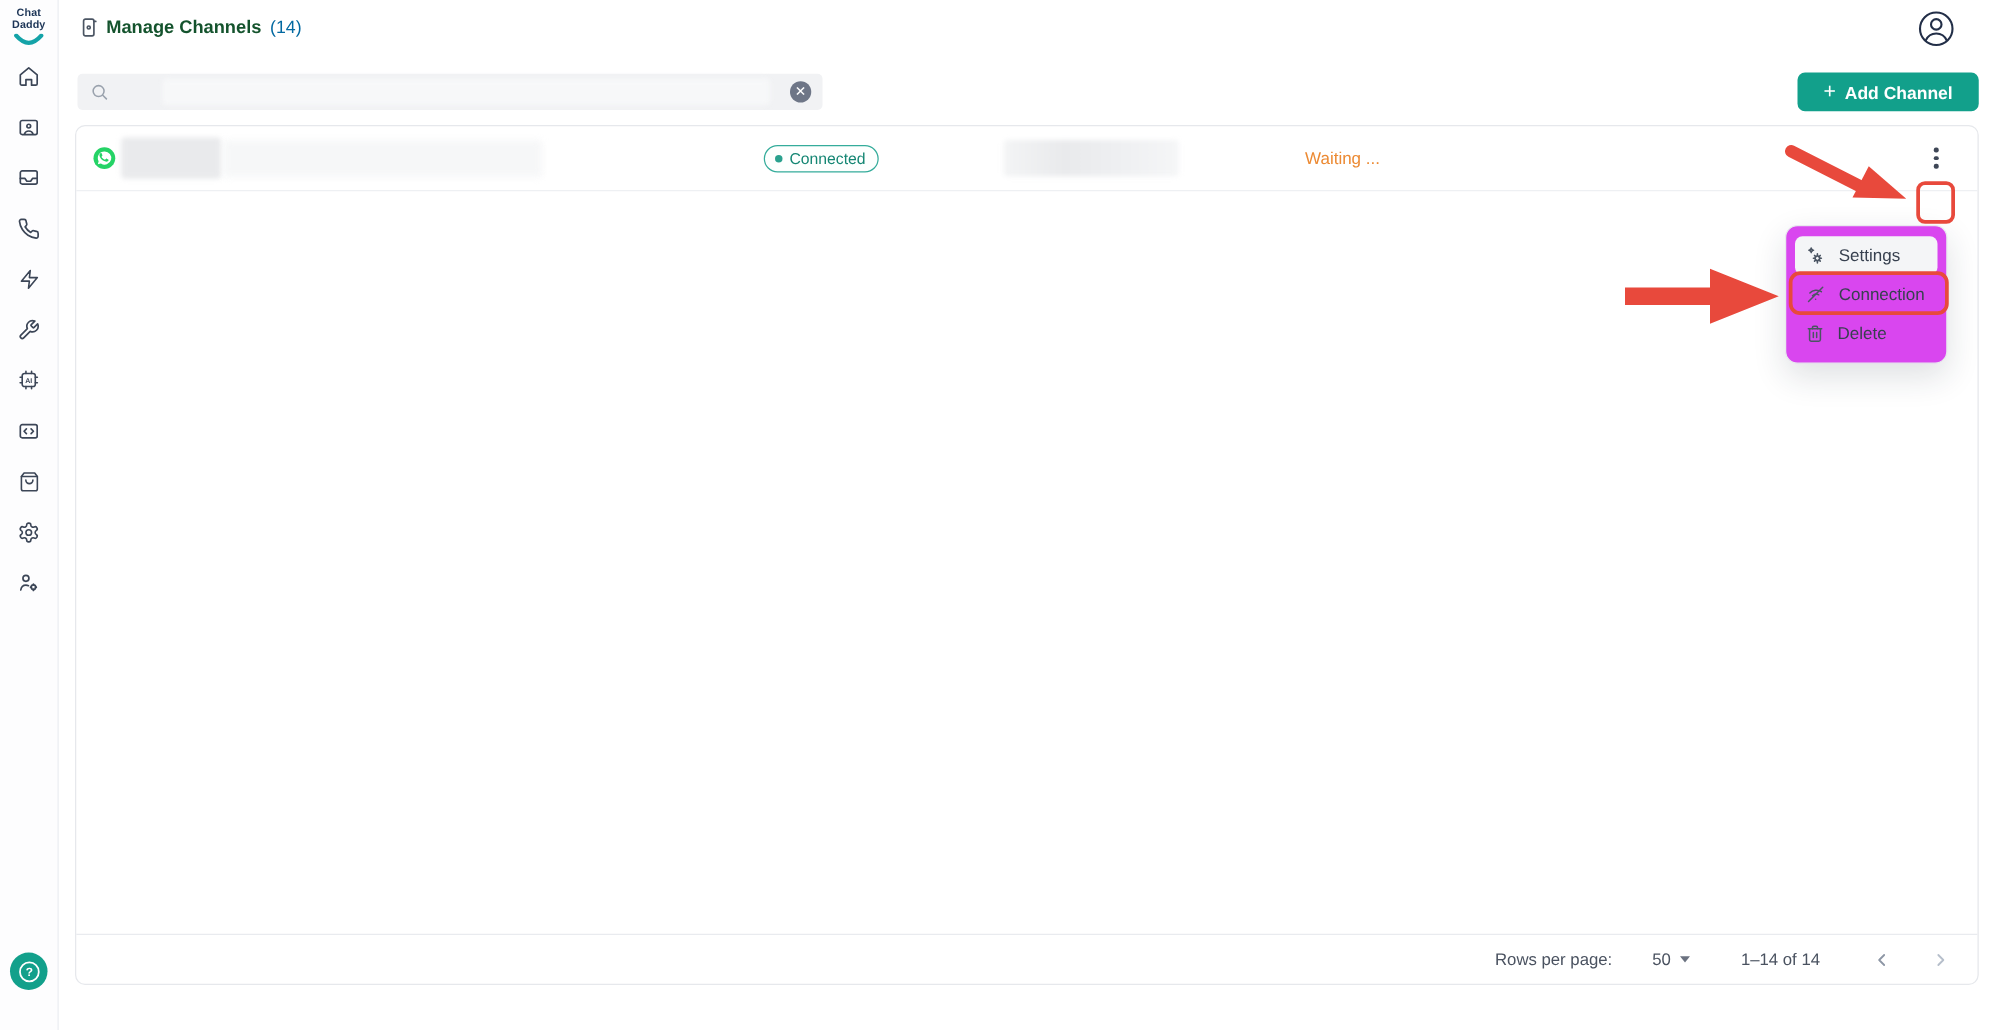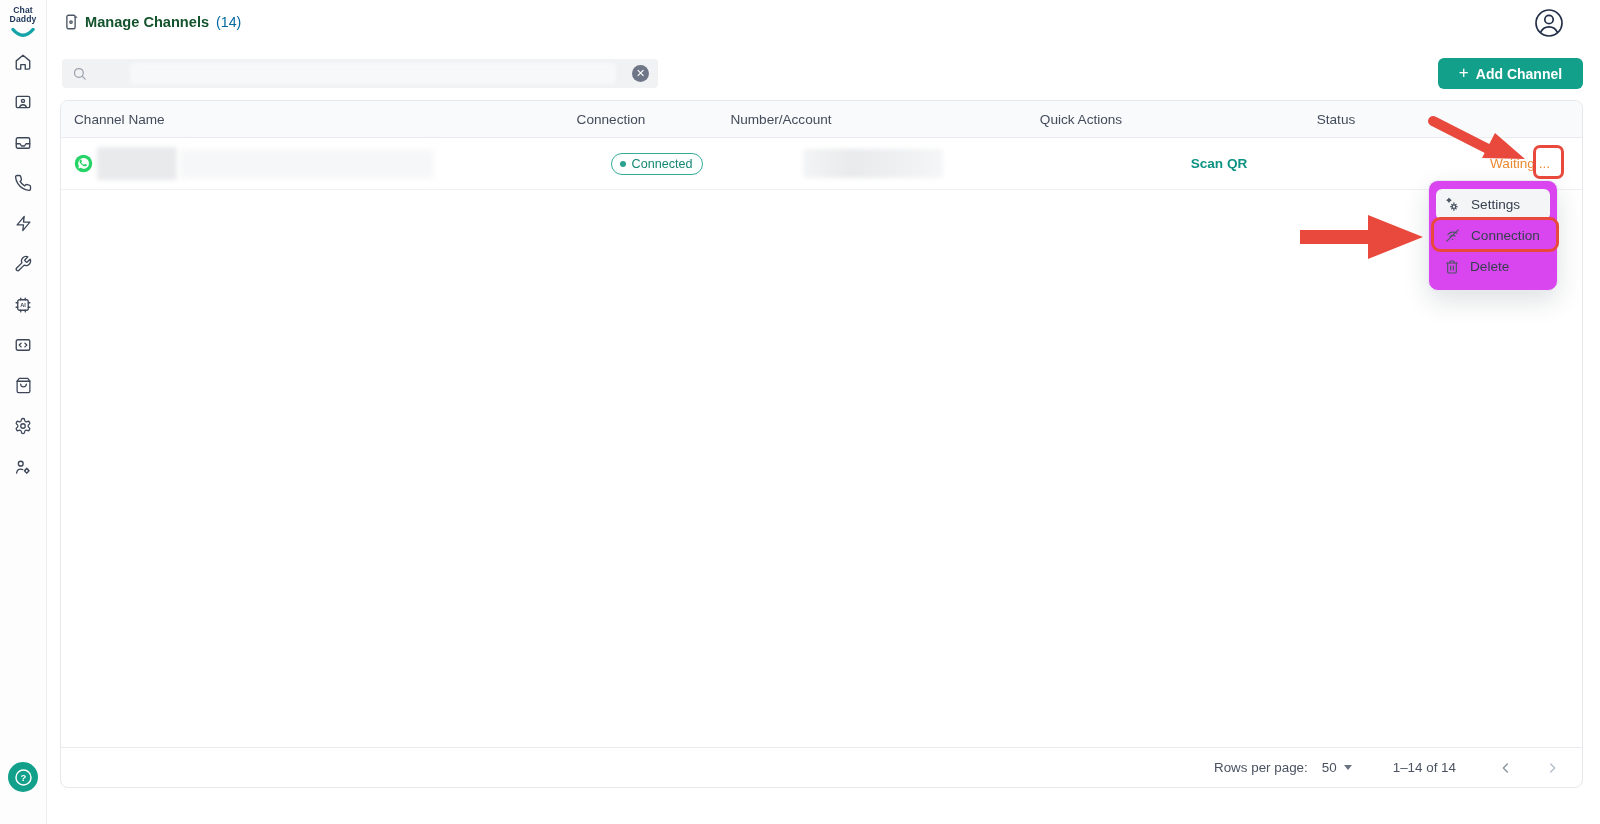--- a/index.html
+++ b/index.html
@@ -47,21 +47,21 @@
   .blur-num { width:140px; height:29px; background:linear-gradient(90deg,#f3f4f5 0%,#e9eaec 35%,#eff0f2 70%,#f5f6f7 100%); border-radius:3px; filter:blur(2px); }
   .conn-badge { display:inline-flex; align-items:center; gap:6px; border:1px solid #35ac9b; border-radius:12px; padding:3px 10px 3px 8px; font-size:12.6px; color:#148673; background:#fdfffe; }
   .conn-dot { width:6px; height:6px; border-radius:50%; background:#2aa18e; }
   .qa-link { color:#0c9384; font-weight:700; font-size:13.6px; cursor:pointer; }
   .status-txt { color:#ec8a33; font-size:13.6px; }
   .kebab { width:28px; height:30px; display:flex; flex-direction:column; align-items:center; justify-content:center; gap:3px; cursor:pointer; background:transparent; border:none; }
   .kebab i { width:3.5px; height:3.5px; border-radius:50%; background:#3e4656; }
 
   
   .tfoot { position:absolute; left:0; right:0; bottom:0; height:40px; border-top:1px solid #e9ebef; display:flex; align-items:center; justify-content:flex-end; padding-right:18px; font-size:13.4px; color:#4a5260; }
-  .rpp-label { margin-right:14px; }
+  .rpp-label { margin-right:32px; }
   .rpp-select { display:flex; align-items:center; gap:7px; cursor:pointer; margin-right:41px; }
   .caret-down { width:0; height:0; border-left:4.5px solid transparent; border-right:4.5px solid transparent; border-top:5px solid #6b7280; }
   .range-text { margin-right:38px; }
   .pg-btn { background:none; border:none; cursor:pointer; padding:2px 4px; display:flex; }
   .pg-prev { margin-right:22px; }
 
   
   .ctx-menu { position:absolute; left:1428px; top:180px; width:130px; background:#d946ef; border:1px solid #e8eaee; border-radius:10px; box-shadow:0 10px 26px rgba(30,40,60,.14); padding:8px 7px; z-index:5; }
   .ctx-item { height:31px; display:flex; align-items:center; gap:10px; padding:0 8px; font-size:13.6px; color:#37404f; border-radius:6px; cursor:pointer; }
   .ctx-item.hovered { background:#f4f5f7; }
@@ -196,51 +196,40 @@
     </div>
 </div>
 
 <button class="add-btn">
   <span class="plus">+</span>
   <span>Add Channel</span>
 </button>
 
 <div class="card">
 
-  <div class="cols thead">
-    <div class="col-name">Channel Name</div>
-    <div class="col-conn">Connection</div>
-    <div class="col-num">Number/Account</div>
-    <div class="col-qa">Quick Actions</div>
-    <div class="col-status">Status</div>
-    <div class="col-menu"></div>
-  </div>
 
   <div class="cols trow">
     <div class="col-name">
       <span class="wa-badge">
         <svg width="19" height="19" viewBox="0 0 24 24">
             <circle cx="12" cy="12" r="11" fill="#25D366"></circle>
             <path d="M12 5.2a6.7 6.7 0 0 0-5.8 10l-.8 3 3.1-.8A6.7 6.7 0 1 0 12 5.2zm3.9 9.4c-.2.5-1 .9-1.4 1-.4 0-.8.2-2.7-.6-2.3-1-3.8-3.3-3.9-3.5-.1-.2-.9-1.3-.9-2.4s.6-1.7.8-1.9c.2-.2.4-.3.6-.3h.4c.1 0 .3-.1.5.4l.7 1.7c.1.1.1.3 0 .4l-.3.5-.4.4c-.1.1-.3.3-.1.5.1.3.6 1 1.3 1.6.9.8 1.6 1 1.9 1.2.2.1.4.1.5-.1l.8-.9c.2-.2.3-.2.5-.1l1.6.8c.2.1.4.2.4.3.1 0 .1.5-.1 1z" fill="#ffffff"></path>
           </svg>
       </span>
       <div class="blur-a"></div>
       <div class="blur-b"></div>
     </div>
     <div class="col-conn">
       <span class="conn-badge">
         <span class="conn-dot"></span>
         <span>Connected</span>
       </span>
     </div>
     <div class="col-num">
       <div class="blur-num"></div>
-    </div>
-    <div class="col-qa">
-      <span class="qa-link">Scan QR</span>
     </div>
     <div class="col-status">
       <span class="status-txt">Waiting ...</span>
     </div>
     <div class="col-menu">
       <button class="kebab" aria-label="row actions">
         <i></i>
           <i></i>
           <i></i>
       </button>

